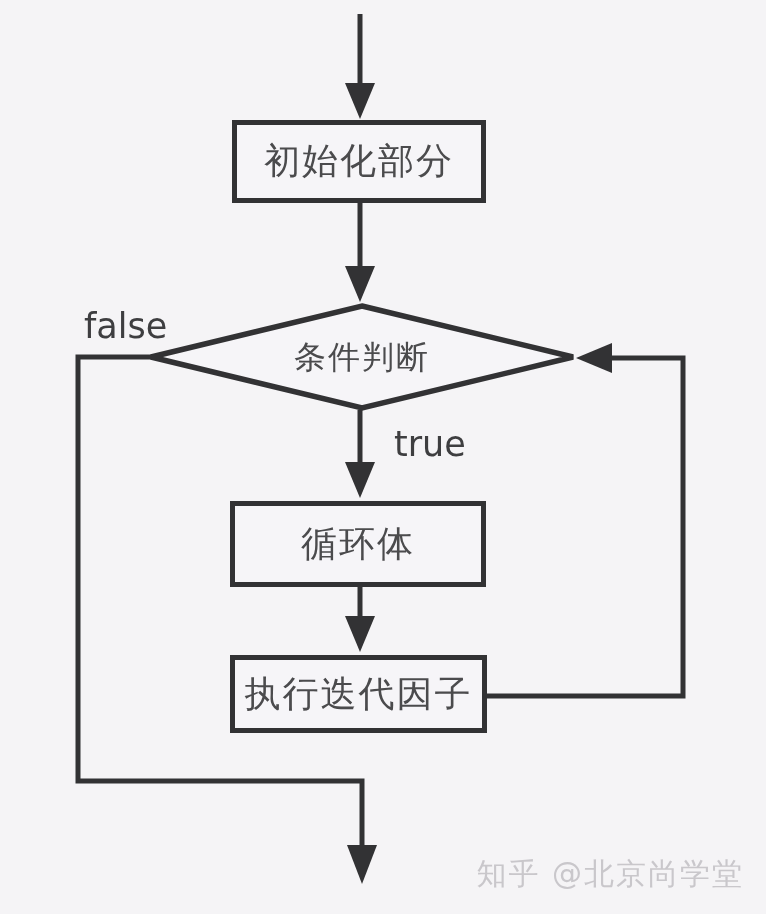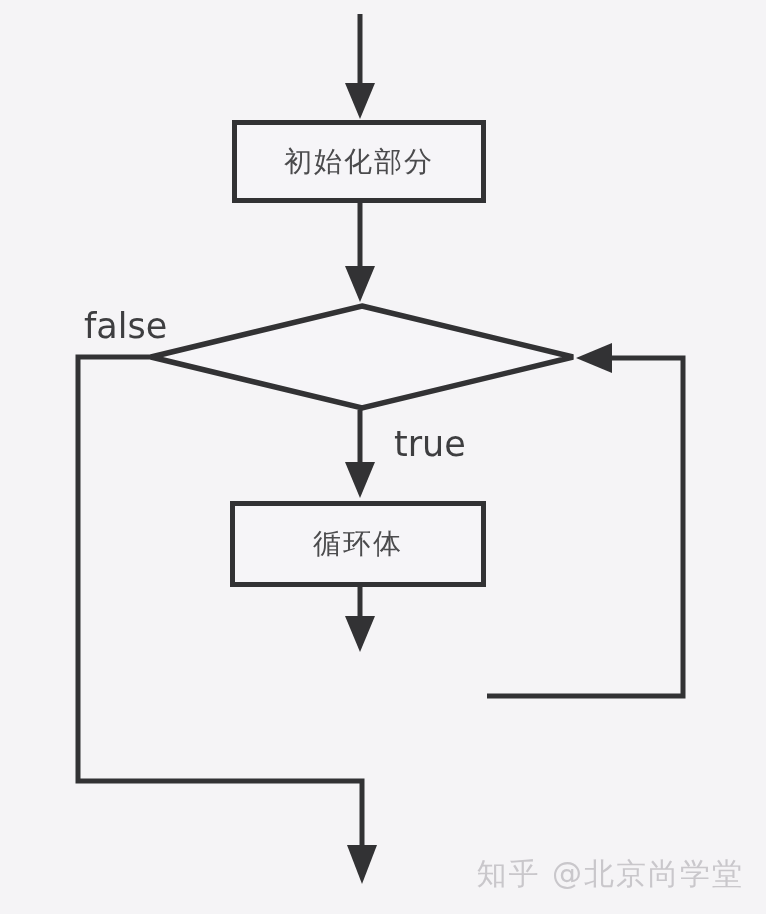--- a/index.html
+++ b/index.html
@@ -16,21 +16,21 @@
     overflow: hidden;
   }
   .canvas > svg { position: absolute; left: 0; top: 0; }
   .node-rect {
     position: absolute;
     border: 5px solid #323234;
     background: #f6f5f8;
     display: flex;
     align-items: center;
     justify-content: center;
-    font-size: 28px;
+    font-size: 36px;
     color: #4b4b4d;
     letter-spacing: 2px;
   }
   #node-init { left: 232px; top: 120px; width: 254px; height: 83px; }
   #node-loop-body { left: 230px; top: 501px; width: 256px; height: 86px; }
   #node-iteration { left: 230px; top: 655px; width: 257px; height: 78px; }
   .diamond-label {
     position: absolute;
     left: 242px; top: 340px;
     width: 240px;
@@ -93,25 +93,29 @@
     <g>
       <path d="M151 357 L78 357 L78 781 L362 781 L362 848" fill="none" stroke="#323234" stroke-width="5"></path>
       <polygon points="347,845 377,845 362,884" fill="#323234"></polygon>
     </g>
   </svg>
 
   <div id="node-init" class="node-rect">
     <span>初始化部分</span>
   </div>
 
+  <div class="diamond-label">条件判断</div>
 
   <div id="node-loop-body" class="node-rect">
     <span>循环体</span>
   </div>
 
+  <div id="node-iteration" class="node-rect">
+    <span>执行迭代因子</span>
+  </div>
 
   <div id="label-false" class="edge-label">false</div>
 
   <div id="label-true" class="edge-label">true</div>
 
   <div class="watermark">知乎 @北京尚学堂</div>
 
 </div>
 
 </body></html>

